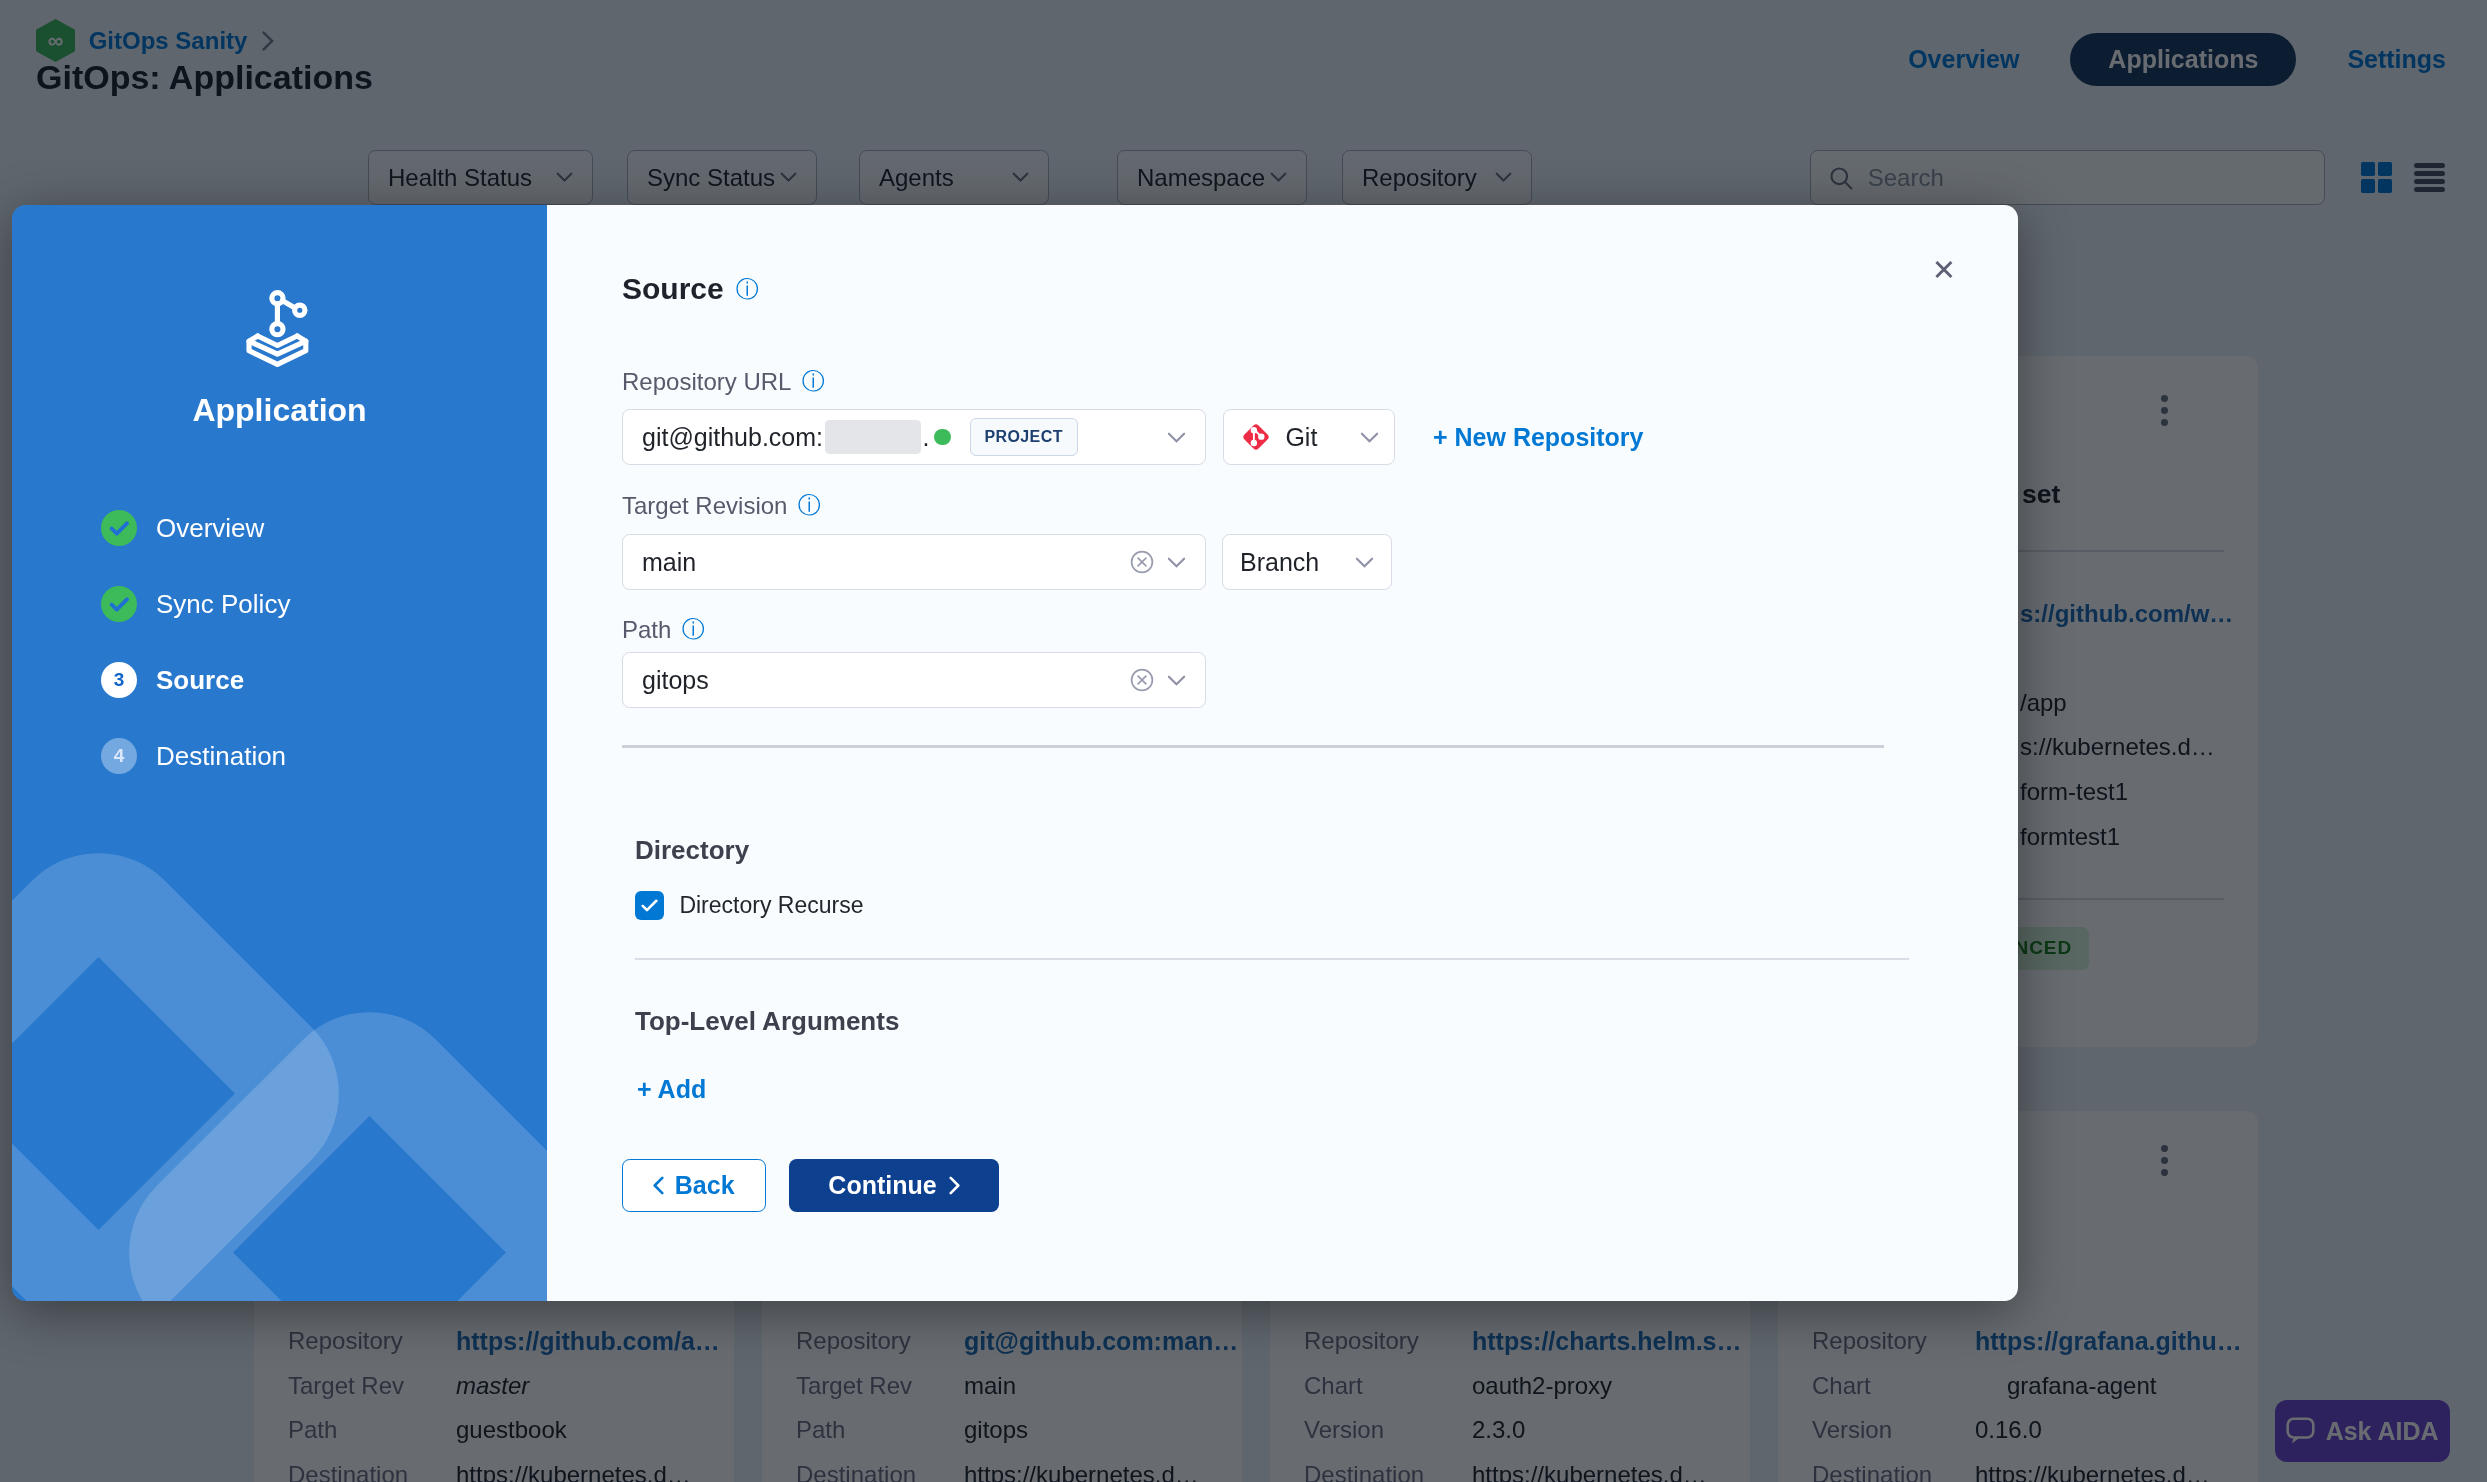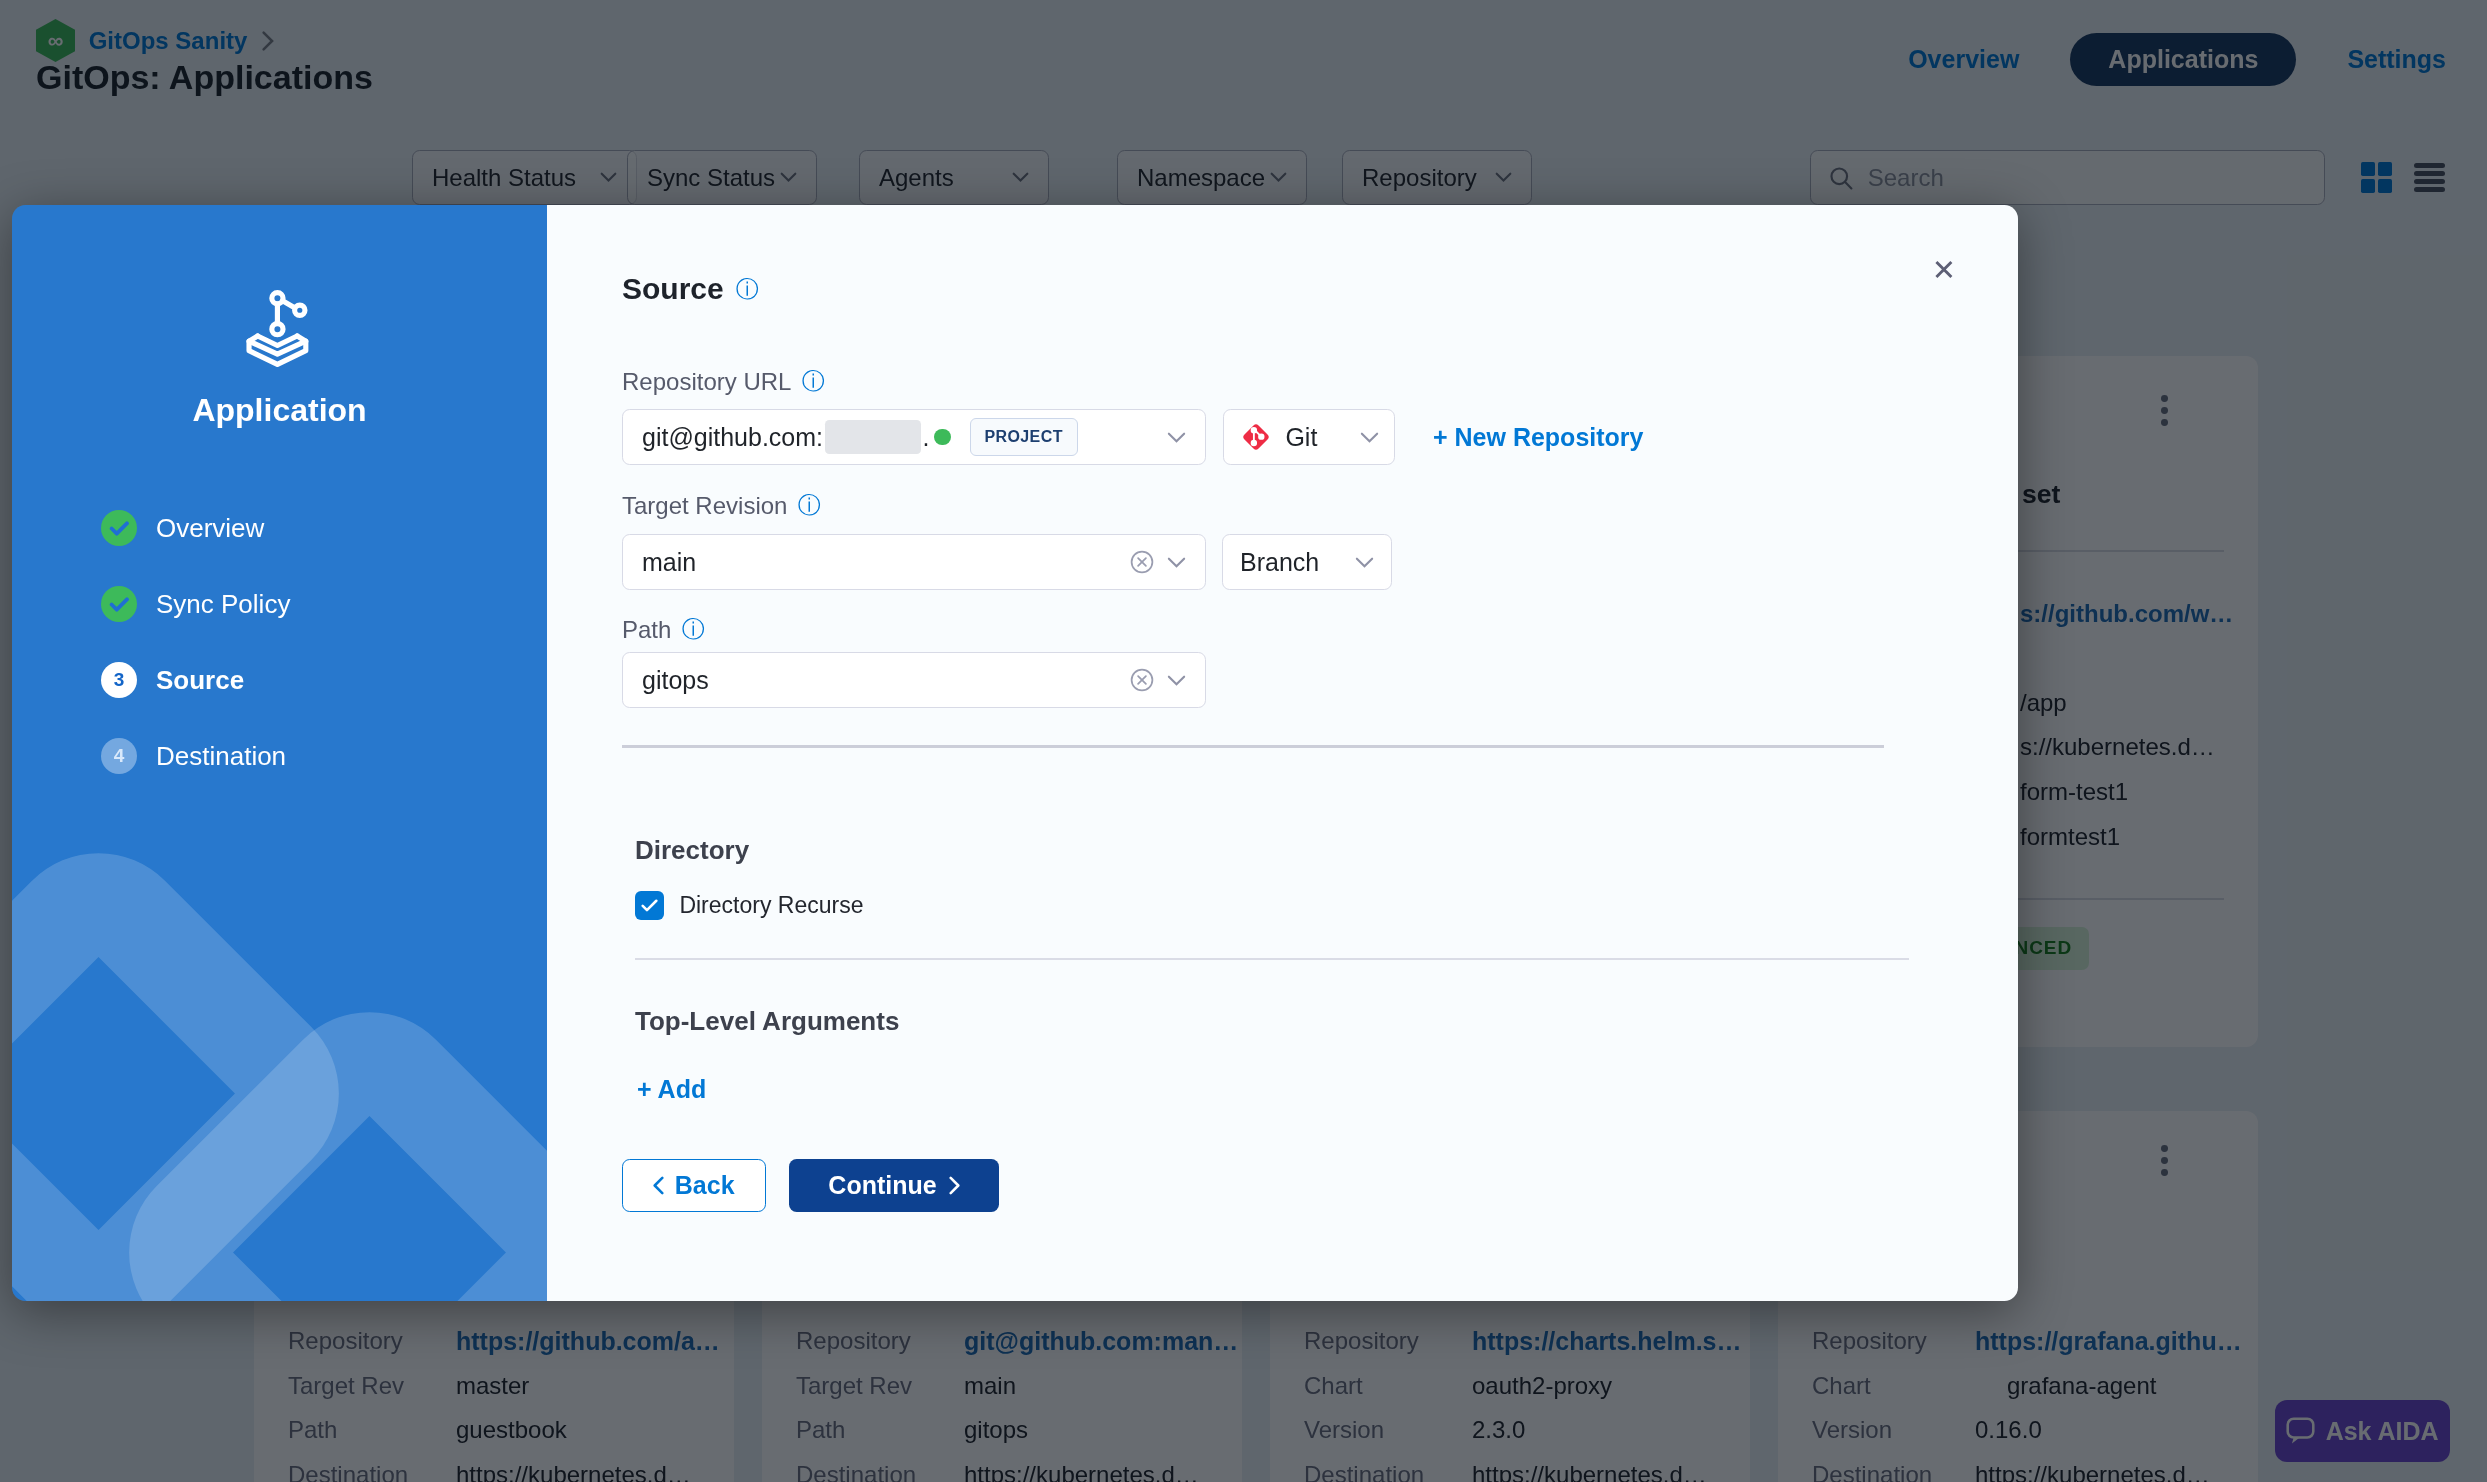--- a/index.html
+++ b/index.html
@@ -127,21 +127,21 @@
     <div class="page-title">GitOps: Applications</div>
 
     <div class="topnav">
       <span class="topnav-link">Overview</span>
       <span class="topnav-pill">Applications</span>
       <span class="topnav-link">Settings</span>
     </div>
 
     <div class="toolbar">
 
-      <div class="filter" style="left:368px; width:225px;margin-left:44px;">
+      <div class="filter" style="left:368px; width:225px;">
         <span>Health Status</span>
         <svg width="17" height="10.3" viewBox="0 0 20 12">
             <path d="M2 2l8 8 8-8" stroke="#6f7380" stroke-width="2.5" fill="none" stroke-linecap="round"></path>
           </svg>
       </div>
       <div class="filter" style="left:627px; width:190px;">
         <span>Sync Status</span>
         <svg width="17" height="10.3" viewBox="0 0 20 12">
             <path d="M2 2l8 8 8-8" stroke="#6f7380" stroke-width="2.5" fill="none" stroke-linecap="round"></path>
           </svg>
@@ -200,21 +200,21 @@
       <div class="frag" style="left:242px; top:422px;">form-test1</div>
       <div class="frag" style="left:242px; top:467px;">formtest1</div>
       <div class="card-div" style="left:34px; top:542px; width:412px;"></div>
       <div class="badge-synced" style="left:206px; top:571px;">YNCED</div>
     </div>
 
     <div class="card" style="left:254px; top:1111px; width:480px; height:403px;">
       <div class="rowlabel" style="left:34px; top:216px;">Repository</div>
       <div class="rowval link" style="left:202px; top:216px;">https://github.com/a…</div>
       <div class="rowlabel" style="left:34px; top:261px;">Target Rev</div>
-      <div class="rowval" style="left:202px; top:261px;">master</div>
+      <div class="rowval" style="left:202px; top:261px;font-style:italic;">master</div>
       <div class="rowlabel" style="left:34px; top:305px;">Path</div>
       <div class="rowval" style="left:202px; top:305px;">guestbook</div>
       <div class="rowlabel" style="left:34px; top:350px;">Destination</div>
       <div class="rowval" style="left:202px; top:350px;">https://kubernetes.d…</div>
     </div>
     <div class="card" style="left:762px; top:1111px; width:480px; height:403px;">
       <div class="rowlabel" style="left:34px; top:216px;">Repository</div>
       <div class="rowval link" style="left:202px; top:216px;">git@github.com:man…</div>
       <div class="rowlabel" style="left:34px; top:261px;">Target Rev</div>
       <div class="rowval" style="left:202px; top:261px;">main</div>

